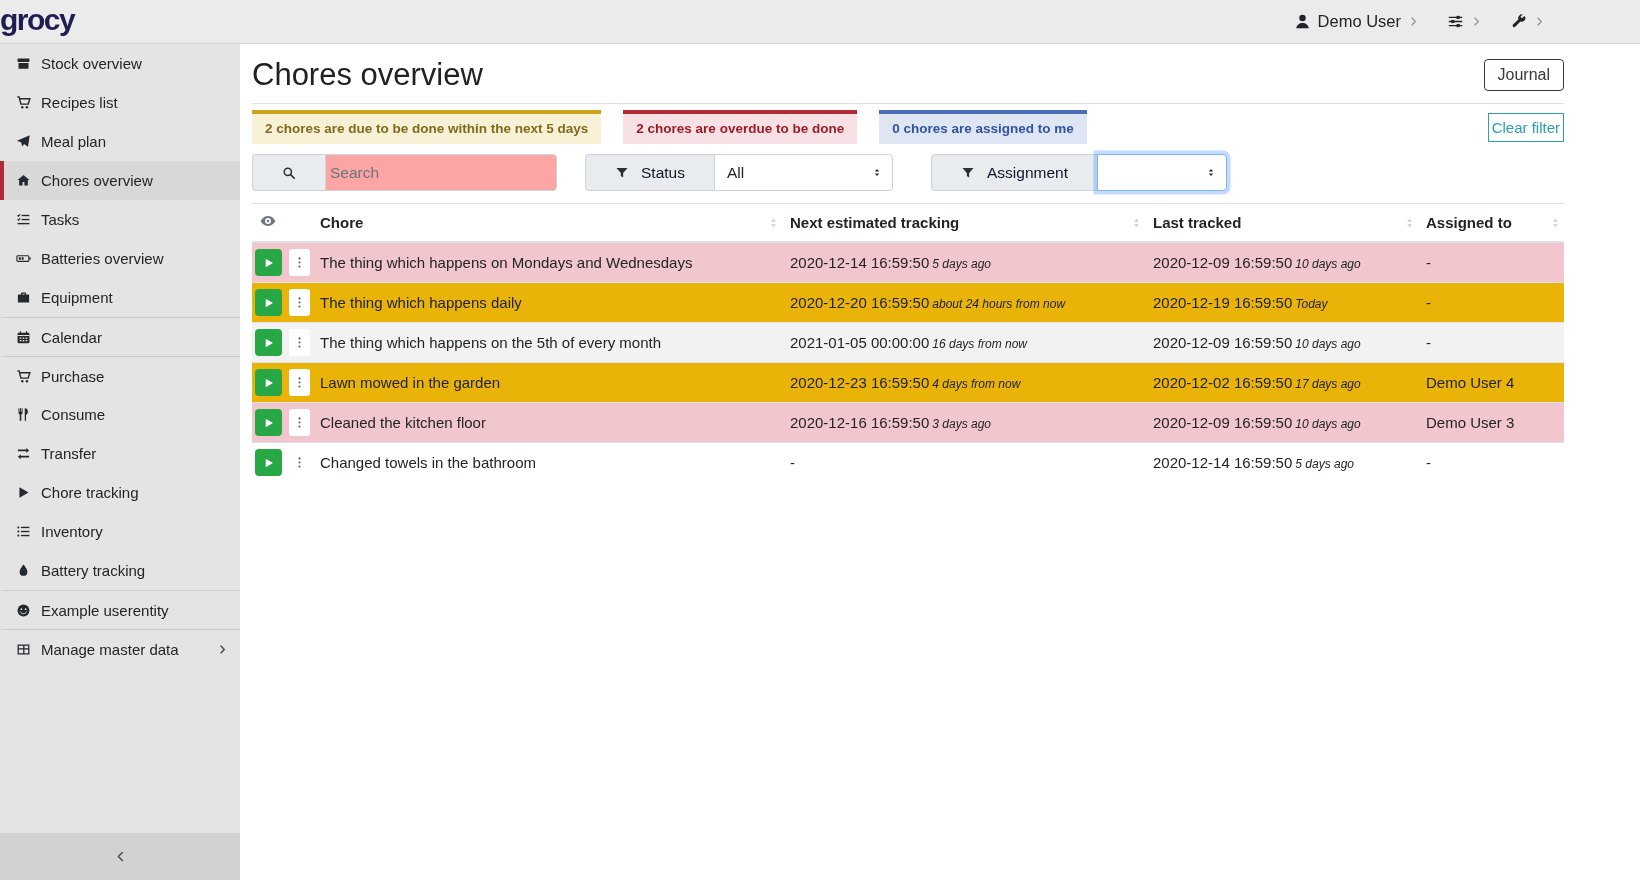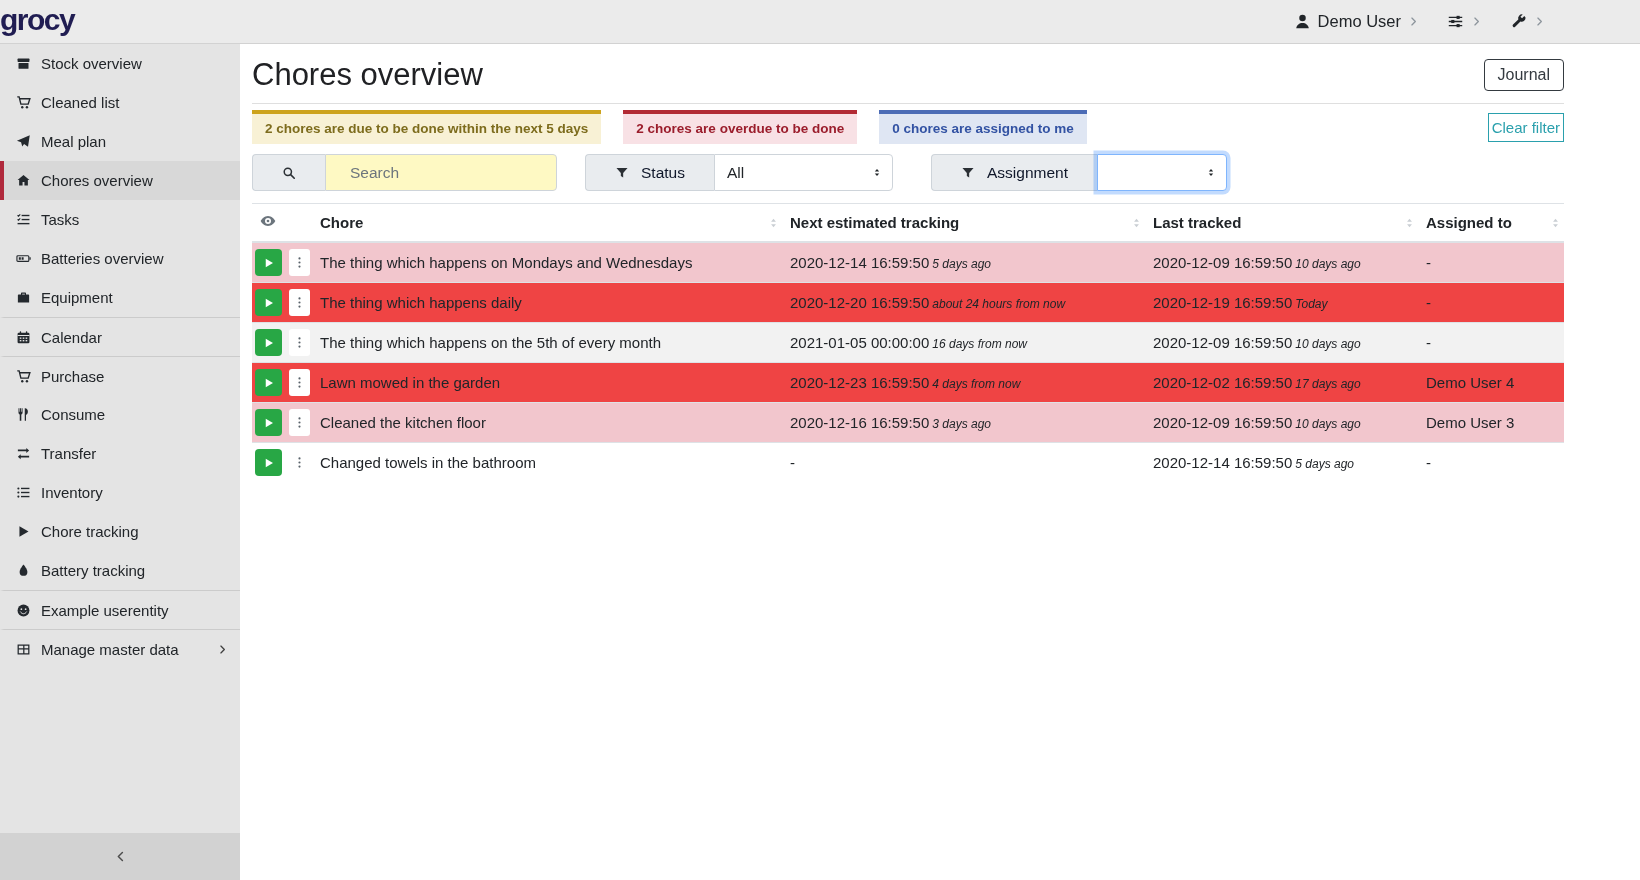--- a/index.html
+++ b/index.html
@@ -53,21 +53,21 @@
   .filter-row { display:flex; margin-top:10px; }
   .input-group { display:flex; height:37px; }
   .search-group { width:305px; }
   .status-group { width:308px; margin-left:28px; }
   .assignment-group { width:296px; margin-left:38px; }
   .ig-prepend { display:flex; align-items:center; gap:12px; background:#e9ecef; border:1px solid #ced4da;
                 border-right:0; border-radius:4px 0 0 4px; padding:0 29px; color:#0f172a; font-size:15.5px; }
   .ig-prepend .icon { color:#2b3035; }
   .ig-prepend svg { width:14px; height:14px; }
   .input-group input { flex:1; min-width:0; border:1px solid #ced4da; border-radius:0 4px 4px 0;
-                       padding:0 24px; font-size:15.5px; color:#495057; font-family:inherit; outline:none; background:#fef9c3; }
+                       padding:0 4px; font-size:15.5px; color:#495057; font-family:inherit; outline:none; background:#fca5a5; }
   .input-group input::placeholder { color:#6c757d; }
   .select { flex:1; border:1px solid #ced4da; border-radius:0 4px 4px 0; background:#fff; cursor:pointer;
             display:flex; align-items:center; justify-content:space-between; padding:0 10px 0 12px; font-size:15.5px; }
   .sel-arrows { color:#212529; }
   .sel-arrows svg { width:10px; height:15px; }
   .select.focused { border-color:#7fb5fd; box-shadow:0 0 0 3.5px rgba(13,110,253,.25); }
 
   
   .chores-table { width:100%; border-collapse:collapse; margin-top:12px; }
   .chores-table th { border-top:1px solid #dee2e6; border-bottom:2px solid #dee2e6; padding:9px 8px;
@@ -84,21 +84,21 @@
   .c-vis { padding:6px 2px 6px 3px !important; }
   .btns { display:flex; align-items:center; gap:7px; }
   .btn-play { width:27px; height:27px; background:#28a745; border:none; border-radius:4px; color:#fff;
               display:inline-flex; align-items:center; justify-content:center; cursor:pointer; padding:0; }
   .btn-play svg { width:12px; height:12px; }
   .btn-menu { width:21px; height:27px; background:#fff; border:none; border-radius:3px; color:#59636b;
               display:inline-flex; align-items:center; justify-content:center; cursor:pointer; padding:0; }
   .btn-menu svg { width:13px; height:13px; }
   .rel { font-size:12px; font-style:italic; margin-left:3px; }
   .row-overdue td { background:#f2c6cd; }
-  .row-due td { background:#ef4444; }
+  .row-due td { background:#eab308; }
   .row-stripe td { background:#f2f2f2; }
   .row-plain td { background:#ffffff; }
 </style>
 </head>
 <body>
 
 <div class="app">
 
   <header class="navbar">
     <div class="brand">grocy</div>
@@ -163,21 +163,21 @@
   </li>
 
   <li class="side-item">
     <span class="icon si">
             <svg viewBox="0 0 24 24">
               <path d="M2 3h3l2.8 11.5h11.7l2.7-8.5H6" fill="none" stroke="currentColor" stroke-width="2.2"></path>
               <circle cx="10" cy="19.5" r="1.9"></circle>
               <circle cx="17.5" cy="19.5" r="1.9"></circle>
             </svg>
           </span>
-    <span class="lbl">Cleaned list</span>
+    <span class="lbl">Recipes list</span>
 
   </li>
 
 
   <li class="side-item">
     <span class="icon si">
             <svg viewBox="0 0 24 24">
               <path d="M22 2 1.5 10.8l6.6 2.3L10 20l2.9-4.2 6.3 4.4z"></path>
             </svg>
           </span>
@@ -283,39 +283,39 @@
               <path d="M7.5 13v2.5H21v3H7.5V21L3 17z"></path>
             </svg>
           </span>
     <span class="lbl">Transfer</span>
 
   </li>
 
   <li class="side-item">
     <span class="icon si">
             <svg viewBox="0 0 24 24">
+              <path d="M5.5 3.5 20 12 5.5 20.5z"></path>
+            </svg>
+          </span>
+    <span class="lbl">Chore tracking</span>
+
+  </li>
+
+  <li class="side-item">
+    <span class="icon si">
+            <svg viewBox="0 0 24 24">
               <circle cx="3.8" cy="5.5" r="1.7"></circle>
               <rect x="8" y="4.4" width="13.5" height="2.2"></rect>
               <circle cx="3.8" cy="12" r="1.7"></circle>
               <rect x="8" y="10.9" width="13.5" height="2.2"></rect>
               <circle cx="3.8" cy="18.5" r="1.7"></circle>
               <rect x="8" y="17.4" width="13.5" height="2.2"></rect>
             </svg>
           </span>
     <span class="lbl">Inventory</span>
-
-  </li>
-
-  <li class="side-item">
-    <span class="icon si">
-            <svg viewBox="0 0 24 24">
-              <path d="M5.5 3.5 20 12 5.5 20.5z"></path>
-            </svg>
-          </span>
-    <span class="lbl">Chore tracking</span>
 
   </li>
 
   <li class="side-item">
     <span class="icon si">
             <svg viewBox="0 0 24 24">
               <path d="M12 2.2S5.8 9.6 5.8 14.2a6.2 6.2 0 0 0 12.4 0C18.2 9.6 12 2.2 12 2.2z"></path>
             </svg>
           </span>
     <span class="lbl">Battery tracking</span>

